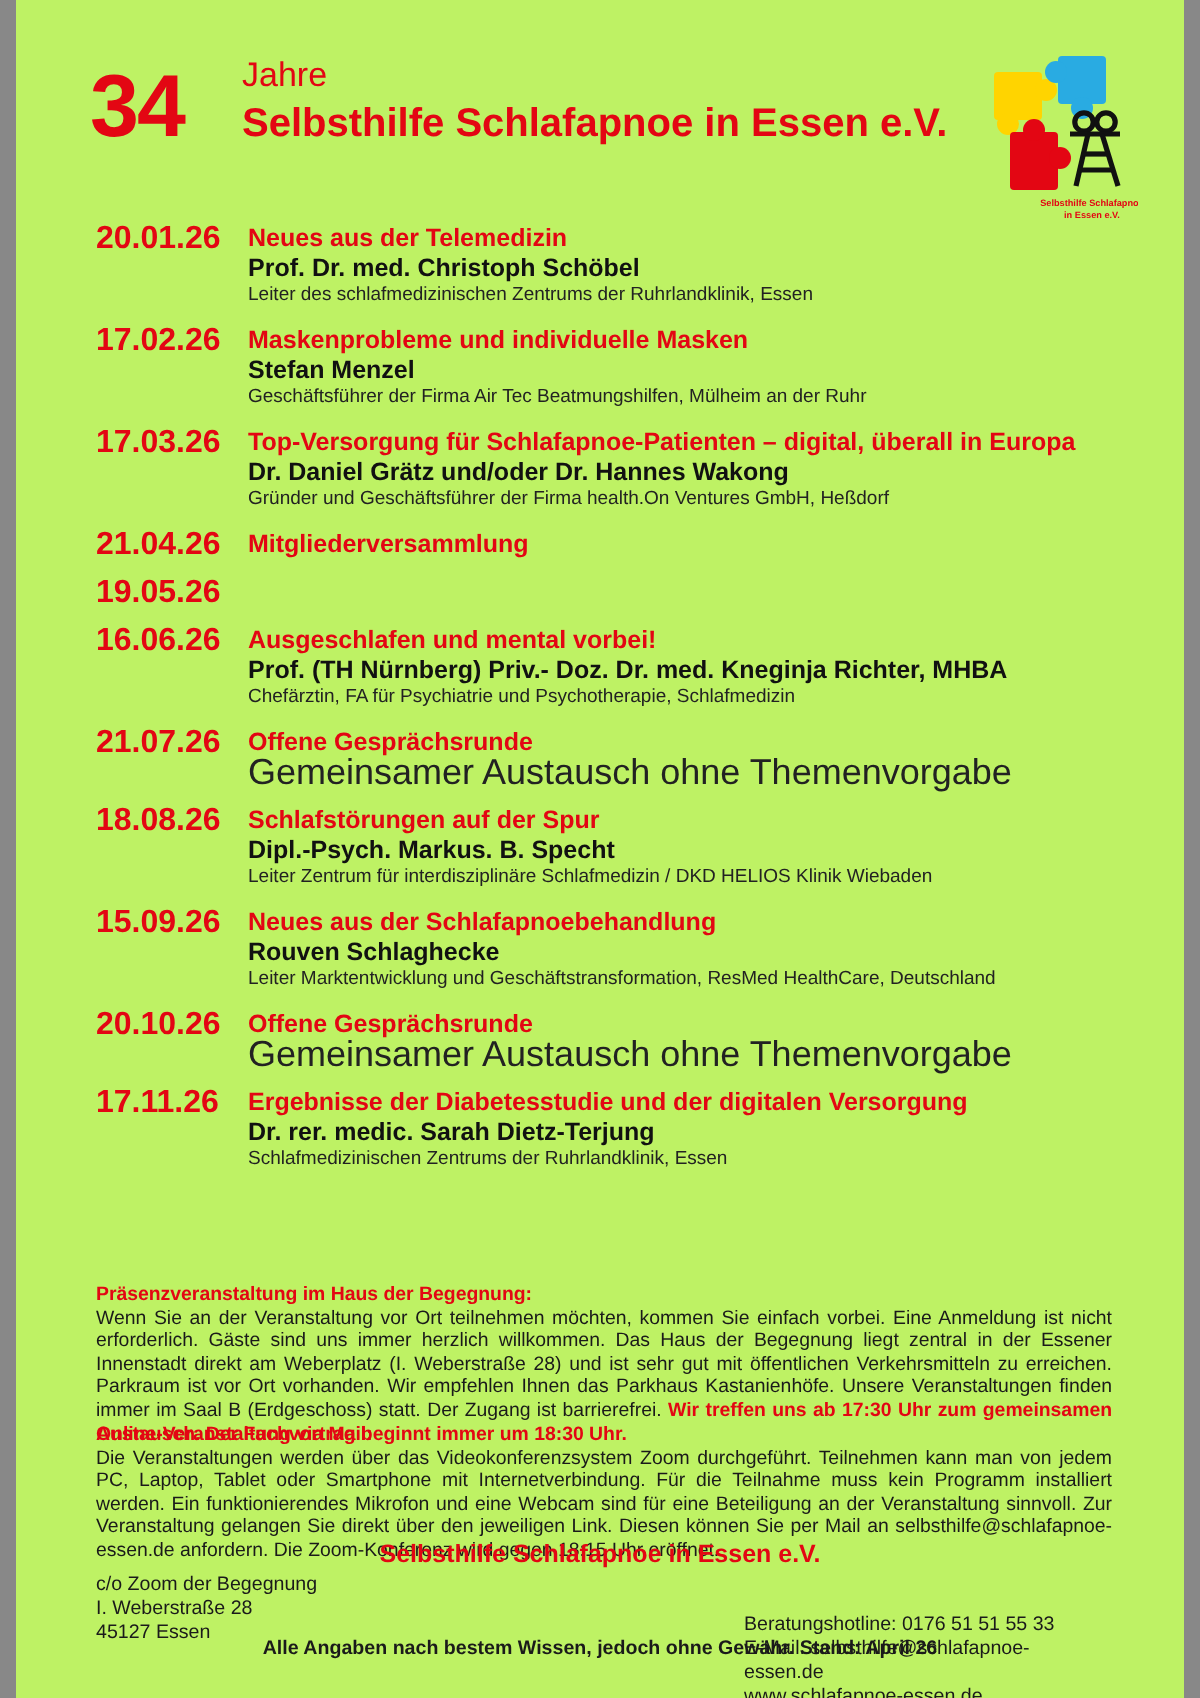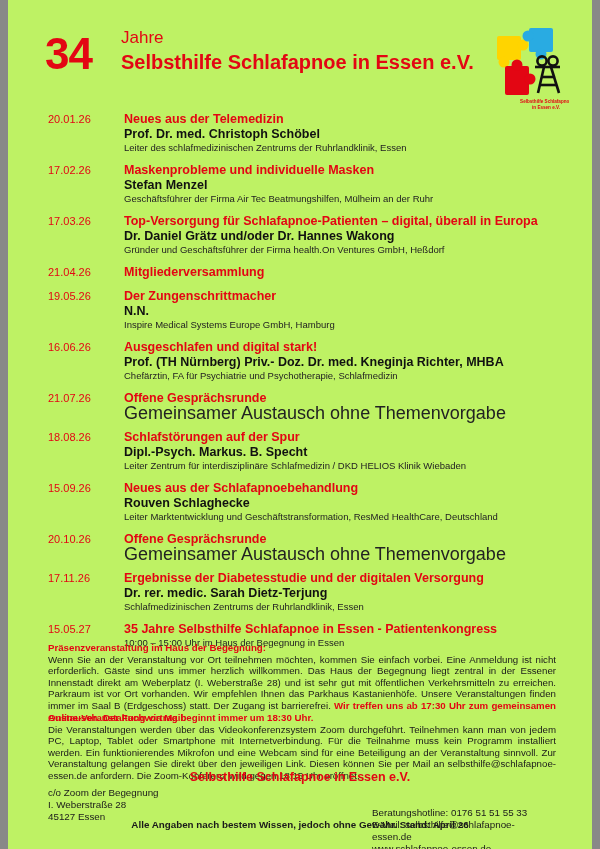--- a/index.html
+++ b/index.html
@@ -24,21 +24,21 @@
   .header-text { margin-left: 76px; }
   .years-word { color: var(--red); font-size: 17px; line-height: 22px; }
   .org-title  { color: var(--red); font-size: 20px; font-weight: bold; line-height: 27px; }
   .subtitle   { color: #111; font-size: 20.5px; line-height: 28px; }
   .logo { position: absolute; right: 3px; top: -4px; width: 80px; height: 92px; }
   
   .events { position: absolute; top. : 0; top: 112px; left: 40px; right: 28px; }
   .event-row { display: flex; margin-bottom: 9px; }
   .event-date {
     width: 76px; flex: 0 0 76px;
-    color: var(--red); font-weight: normal; font-size: 11px; line-height: 15px;
+    color: var(--red); font-weight: bold; font-size: 16px; line-height: 15px;
   }
   .event-body { flex: 1; }
   .event-title   { color: var(--red); font-weight: bold; font-size: 12.5px; line-height: 15px; }
   .event-speaker { color: #111; font-weight: bold; font-size: 12.5px; line-height: 15px; }
   .event-subtitle{ color: #222; font-size: 18px; line-height: 15px; }
   .event-detail  { color: #222; font-size: 9.5px; line-height: 12px; }
   
   .para { position: absolute; left: 40px; right: 36px; font-size: 9.7px; line-height: 11.6px; text-align: justify; color: #1a1a1a; }
   .para-praesenz { top: 642px; }
   .para-online   { top: 712px; }
@@ -141,32 +141,26 @@
     <div class="event-row">
       <div class="event-date">21.04.26</div>
       <div class="event-body">
         <div class="event-title">Mitgliederversammlung</div>
 
       </div>
     </div>
 
     <div class="event-row">
       <div class="event-date">19.05.26</div>
-      <div class="event-body">
-        <div class="event-title">Der Zungenschrittmacher</div>
-        <div class="event-speaker">N.N.</div>
-
-        <div class="event-detail">Inspire Medical Systems Europe GmbH, Hamburg</div>
-      </div>
     </div>
 
     <div class="event-row">
       <div class="event-date">16.06.26</div>
       <div class="event-body">
-        <div class="event-title">Ausgeschlafen und digital stark!</div>
+        <div class="event-title">Ausgeschlafen und mental vorbei!</div>
         <div class="event-speaker">Prof. (TH Nürnberg) Priv.- Doz. Dr. med. Kneginja Richter, MHBA</div>
 
         <div class="event-detail">Chefärztin, FA für Psychiatrie und Psychotherapie, Schlafmedizin</div>
       </div>
     </div>
 
     <div class="event-row">
       <div class="event-date">21.07.26</div>
       <div class="event-body">
         <div class="event-title">Offene Gesprächsrunde</div>
@@ -209,28 +203,20 @@
     <div class="event-row">
       <div class="event-date">17.11.26</div>
       <div class="event-body">
         <div class="event-title">Ergebnisse der Diabetesstudie und der digitalen Versorgung</div>
         <div class="event-speaker">Dr. rer. medic. Sarah Dietz-Terjung</div>
 
         <div class="event-detail">Schlafmedizinischen Zentrums der Ruhrlandklinik, Essen</div>
       </div>
     </div>
 
-    <div class="event-row">
-      <div class="event-date">15.05.27</div>
-      <div class="event-body">
-        <div class="event-title">35 Jahre Selbsthilfe Schlafapnoe in Essen - Patientenkongress</div>
-
-        <div class="event-detail">10:00 – 15:00 Uhr im Haus der Begegnung in Essen</div>
-      </div>
-    </div>
   </div>
 
   <div class="para para-praesenz">
     <div class="para-heading">Präsenzveranstaltung im Haus der Begegnung:</div>
     <div><span>Wenn Sie an der Veranstaltung vor Ort teilnehmen möchten, kommen Sie einfach vorbei. Eine Anmeldung ist nicht erforderlich. Gäste sind uns immer herzlich willkommen. Das Haus der Begegnung liegt zentral in der Essener Innenstadt direkt am Weberplatz (I. Weberstraße 28) und ist sehr gut mit öffentlichen Verkehrsmitteln zu erreichen. Parkraum ist vor Ort vorhanden. Wir empfehlen Ihnen das Parkhaus Kastanienhöfe. Unsere Veranstaltungen finden immer im Saal B (Erdgeschoss) statt. Der Zugang ist barrierefrei.</span> <span class="para-highlight">Wir treffen uns ab 17:30 Uhr zum gemeinsamen Austausch. Der Fachvortrag beginnt immer um 18:30 Uhr.</span></div>
   </div>
 
   <div class="para para-online">
     <div class="para-heading">Online-Veranstaltung via Mail:</div>
     <div>Die Veranstaltungen werden über das Videokonferenzsystem Zoom durchgeführt. Teilnehmen kann man von jedem PC, Laptop, Tablet oder Smartphone mit Internetverbindung. Für die Teilnahme muss kein Programm installiert werden. Ein funktionierendes Mikrofon und eine Webcam sind für eine Beteiligung an der Veranstaltung sinnvoll. Zur Veranstaltung gelangen Sie direkt über den jeweiligen Link. Diesen können Sie per Mail an selbsthilfe@schlafapnoe-essen.de anfordern. Die Zoom-Konferenz wird gegen 18:15 Uhr eröffnet.</div>

